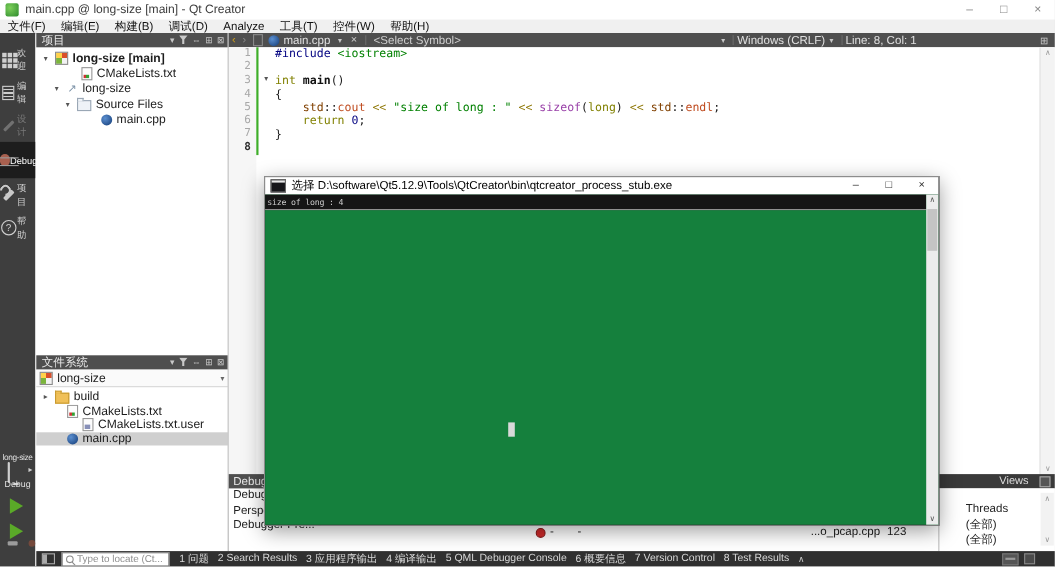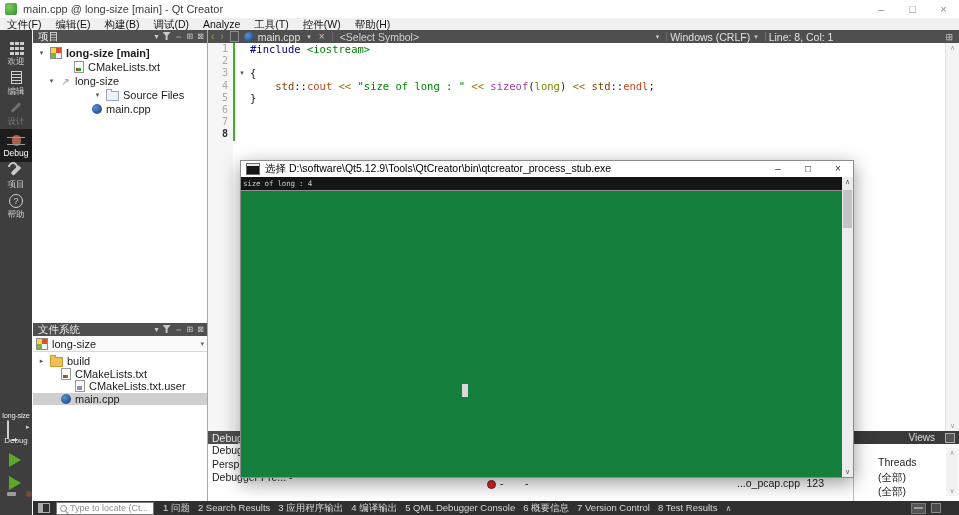--- a/index.html
+++ b/index.html
@@ -15,21 +15,21 @@
   #win-ctrls{margin-left:auto;display:flex}
   #win-ctrls span{width:31px;text-align:center;color:#8a8a8a;font-size:11px;line-height:18px}
 
   
   #menubar{left:0;top:18px;width:959px;height:12px;background:#f0f0f0;border-bottom:1px solid #dcdcdc;
            display:flex;align-items:center}
   .menu-item{padding:0 7px;font-size:10.5px;line-height:12px;color:#111}
 
   
   #rail{left:0;top:30px;width:32px;height:485px;background:#3e3e3e}
-  .mode{height:30px;display:flex;flex-direction:column;align-items:center;justify-content:center;color:#cfcfcf}
+  .mode{height:30px;display:flex;flex-direction:row;align-items:center;justify-content:flex-start;color:#cfcfcf}
   .mode:first-child{margin-top:9px}
   .mode.active{background:#1d1d1d;color:#fff;height:33px}
   .mode.disabled{opacity:.4}
   .mlabel{font-size:8.5px;margin-top:1px}
   .mico{position:relative;width:16px;height:14px;display:flex;align-items:center;justify-content:center}
   .mico-welcome::before{content:"";width:3.5px;height:3.5px;background:#cfcfcf;
       box-shadow:5px 0 #cfcfcf,10px 0 #cfcfcf,0 5px #cfcfcf,5px 5px #cfcfcf,10px 5px #cfcfcf,0 10px #cfcfcf,5px 10px #cfcfcf,10px 10px #cfcfcf;
       margin:-8px 0 0 -8px}
   .mico-edit::before{content:"";width:9px;height:11px;border:1px solid #cfcfcf;
       background:linear-gradient(to bottom,transparent 2px,#cfcfcf 2px,#cfcfcf 3px,transparent 3px,transparent 5px,#cfcfcf 5px,#cfcfcf 6px,transparent 6px,transparent 8px,#cfcfcf 8px,#cfcfcf 9px,transparent 9px)}
@@ -264,21 +264,21 @@
         <div class="trow trow-p" style="padding-left: 28px;">
           <span class="caret"></span>
           <span class="ic ic-doc-cmake"></span>
           <span class="tlabel">CMakeLists.txt</span>
         </div>
         <div class="trow trow-p" style="padding-left: 14px;">
           <span class="caret">▾</span>
           <span class="ic ic-target">↗</span>
           <span class="tlabel">long-size</span>
         </div>
-        <div class="trow trow-p" style="padding-left: 24px; margin-left: 36px;">
+        <div class="trow trow-p" style="padding-left: 24px;">
           <span class="caret">▾</span>
           <span class="ic ic-srcfolder"></span>
           <span class="tlabel">Source Files</span>
         </div>
         <div class="trow trow-p" style="padding-left: 46px;">
           <span class="caret"></span>
           <span class="ic ic-cpp"></span>
           <span class="tlabel">main.cpp</span>
         </div>
       </div>
@@ -365,22 +365,24 @@
         <div class="fr">▾</div>
         <div class="fr"></div>
         <div class="fr"></div>
         <div class="fr"></div>
         <div class="fr"></div>
         <div class="fr"></div>
       </div>
     <div id="code">
         <div class="cl"><span class="tok-pp">#include</span><span class="tok-pl"> </span><span class="tok-str">&lt;iostream&gt;</span></div>
         <div class="cl"></div>
+        <div class="cl"><span class="tok-kw">int</span><span class="tok-pl"> </span><span class="tok-fn">main</span><span class="tok-pl">()</span></div>
         <div class="cl"><span class="tok-pl">{</span></div>
         <div class="cl"><span class="tok-pl">    </span><span class="tok-ns">std</span><span class="tok-pl">::</span><span class="tok-mem">cout</span><span class="tok-pl"> </span><span class="tok-op">&lt;&lt;</span><span class="tok-pl"> </span><span class="tok-str">"size of long : "</span><span class="tok-pl"> </span><span class="tok-op">&lt;&lt;</span><span class="tok-pl"> </span><span class="tok-szof">sizeof</span><span class="tok-pl">(</span><span class="tok-kw">long</span><span class="tok-pl">)</span><span class="tok-pl"> </span><span class="tok-op">&lt;&lt;</span><span class="tok-pl"> </span><span class="tok-ns">std</span><span class="tok-pl">::</span><span class="tok-mem">endl</span><span class="tok-pl">;</span></div>
+        <div class="cl"><span class="tok-pl">    </span><span class="tok-kw">return</span><span class="tok-pl"> </span><span class="tok-num">0</span><span class="tok-pl">;</span></div>
         <div class="cl"><span class="tok-pl">}</span></div>
         <div class="cl"></div>
       </div>
     <div id="ed-scroll">
       <span class="sarr" style="top:1px">∧</span>
       <span class="sarr" style="bottom:1px">∨</span>
     </div>
   </div>
 
   <div id="dbgpane" class="abs">

